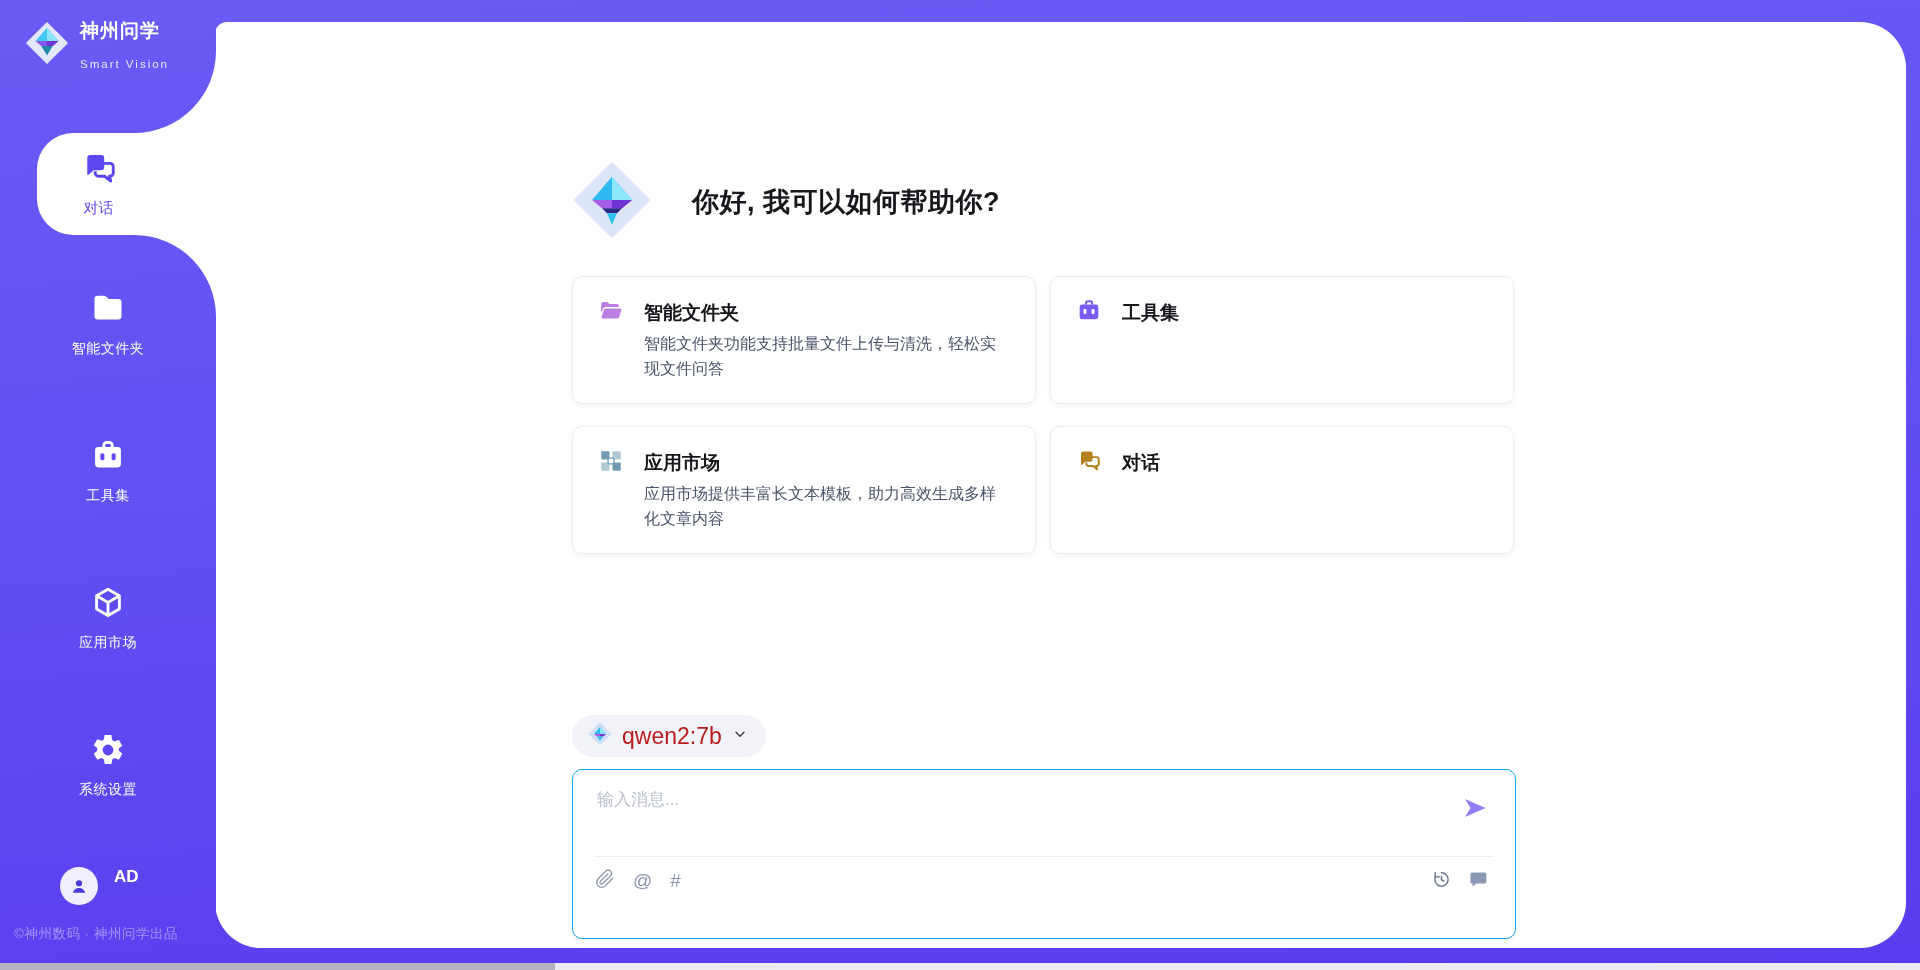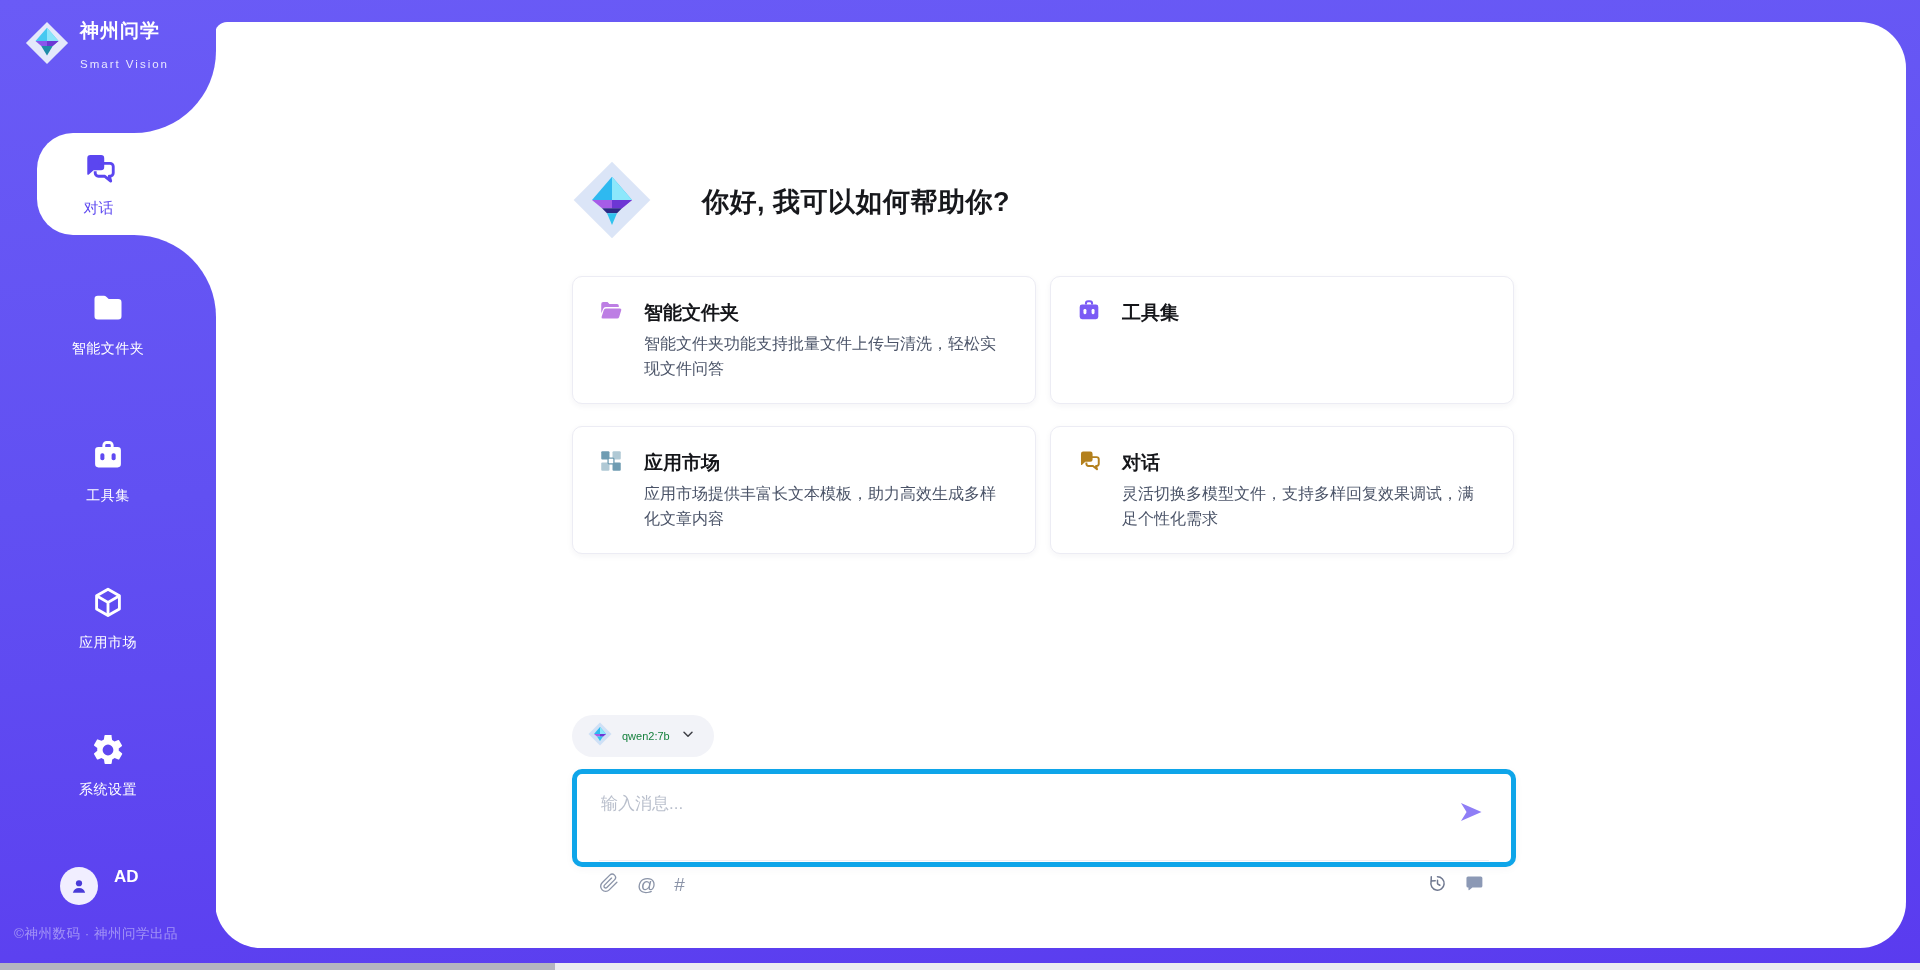--- a/index.html
+++ b/index.html
@@ -41,37 +41,37 @@
     color:#fff;cursor:pointer;
   }
   .nav-item .nav-label{font-size:14px;color:#fff;letter-spacing:.5px;}
   .nav-folders{top:56px;} .nav-tools{top:203px;} .nav-apps{top:350px;} .nav-settings{top:497px;}
   .user-row{position:absolute;left:60px;top:632px;display:flex;align-items:flex-start;gap:16px;cursor:pointer;}
   .avatar{width:38px;height:38px;border-radius:50%;background:#f1eeff;display:flex;align-items:center;justify-content:center;}
   .user-name{font-size:17px;color:#fff;font-weight:600;}
   .sb-footer{position:absolute;left:14px;top:690px;font-size:13.5px;color:rgba(255,255,255,.42);letter-spacing:.5px;}
   
   .greeting{position:absolute;left:357px;top:138px;display:flex;align-items:center;gap:40px;}
-  .greeting h1{margin:10px;font-size:27px;font-weight:700;color:#17181c;letter-spacing:.5px;}
+  .greeting h1{margin:0;font-size:27px;font-weight:700;color:#17181c;letter-spacing:.5px;}
   .cards{position:absolute;left:357px;top:254px;display:grid;grid-template-columns:464px 464px;column-gap:14px;row-gap:22px;}
   .card{
     background:#fff;border:1px solid #ececf4;border-radius:10px;min-height:128px;box-sizing:border-box;
     padding:21px 24px 20px 25px;box-shadow:0 2px 6px rgba(40,40,80,.05);cursor:pointer;
   }
   .card-head{display:flex;align-items:center;gap:20px;}
   .card-title{font-size:19px;font-weight:700;color:#15161a;}
   .card-desc{margin:4px 0 0 46px;font-size:16px;line-height:1.55;color:#4b5468;}
   .model-pill{
     position:absolute;left:357px;top:693px;height:42px;border-radius:21px;background:#f2f3f8;
     display:inline-flex;align-items:center;gap:10px;padding:0 18px 0 16px;cursor:pointer;
   }
-  .model-name{font-size:11px;color:#15803d;}
+  .model-name{font-size:23px;color:#b91c1c;}
   .composer{
-    position:absolute;left:357px;top:747px;width:944px;height:98px;background:#fff;
-    border:5px solid #0ea5e9;border-radius:10px;box-sizing:border-box;box-shadow:0 2px 8px rgba(40,40,80,.04);padding-left:12px;
+    position:absolute;left:357px;top:747px;width:944px;height:170px;background:#fff;
+    border:1px solid #0ea5e9;border-radius:10px;box-sizing:border-box;box-shadow:0 2px 8px rgba(40,40,80,.04);padding-left:12px;
   }
   .composer textarea{
     position:absolute;left:22px;top:16px;width:850px;height:60px;border:0;outline:0;resize:none;
     font-family:"Liberation Sans","DejaVu Sans",sans-serif;font-size:17px;color:#333;background:transparent;
   }
   .composer textarea::placeholder{color:#b9bfcc;}
   .send-btn{position:absolute;right:26px;top:24px;width:28px;height:28px;background:none;border:0;padding:0;cursor:pointer;}
   .comp-divider{position:absolute;left:22px;right:22px;top:86px;height:1px;background:#edeef4;}
   .comp-left{position:absolute;left:22px;top:99px;display:flex;align-items:center;gap:18px;color:#8b94a8;}
   .comp-right{position:absolute;right:26px;top:99px;display:flex;align-items:center;gap:16px;color:#6f7890;}
@@ -236,21 +236,20 @@
     <div class="card">
       <div class="card-head">
         <span>
           <svg width="26" height="26" viewBox="0 0 24 24">
             <path d="M4.6 3.2h8.7a2 2 0 0 1 2 2v5.6a2 2 0 0 1-2 2H8.6l-3.2 2.8a.5.5 0 0 1-.8-.38V5.2a2 2 0 0 1 2-2z" fill="#b3801d"></path>
             <path d="M11.8 8.4H19a2 2 0 0 1 2 2v4.2a2 2 0 0 1-2 2h-.5l.9 3-3.7-3h-4.1a2 2 0 0 1-2-2v-1.2" fill="none" stroke="#b3801d" stroke-width="1.8" stroke-linejoin="round"></path>
           </svg>
         </span>
         <span class="card-title">对话</span>
       </div>
-      <div class="card-desc">灵活切换多模型文件，支持多样回复效果调试，满足个性化需求</div>
     </div>
 
   </div>
 
   <div class="model-pill">
     <span>
       <svg width="24" height="24" viewBox="0 0 48 48">
         <polygon points="24,1 47,24 24,47 1,24" fill="#cfe0f6"></polygon>
         <polygon points="24,10 36,24 12,24" fill="#2eb9f0"></polygon>
         <polygon points="24,10 36,24 24,24" fill="#8ce7fb"></polygon>

